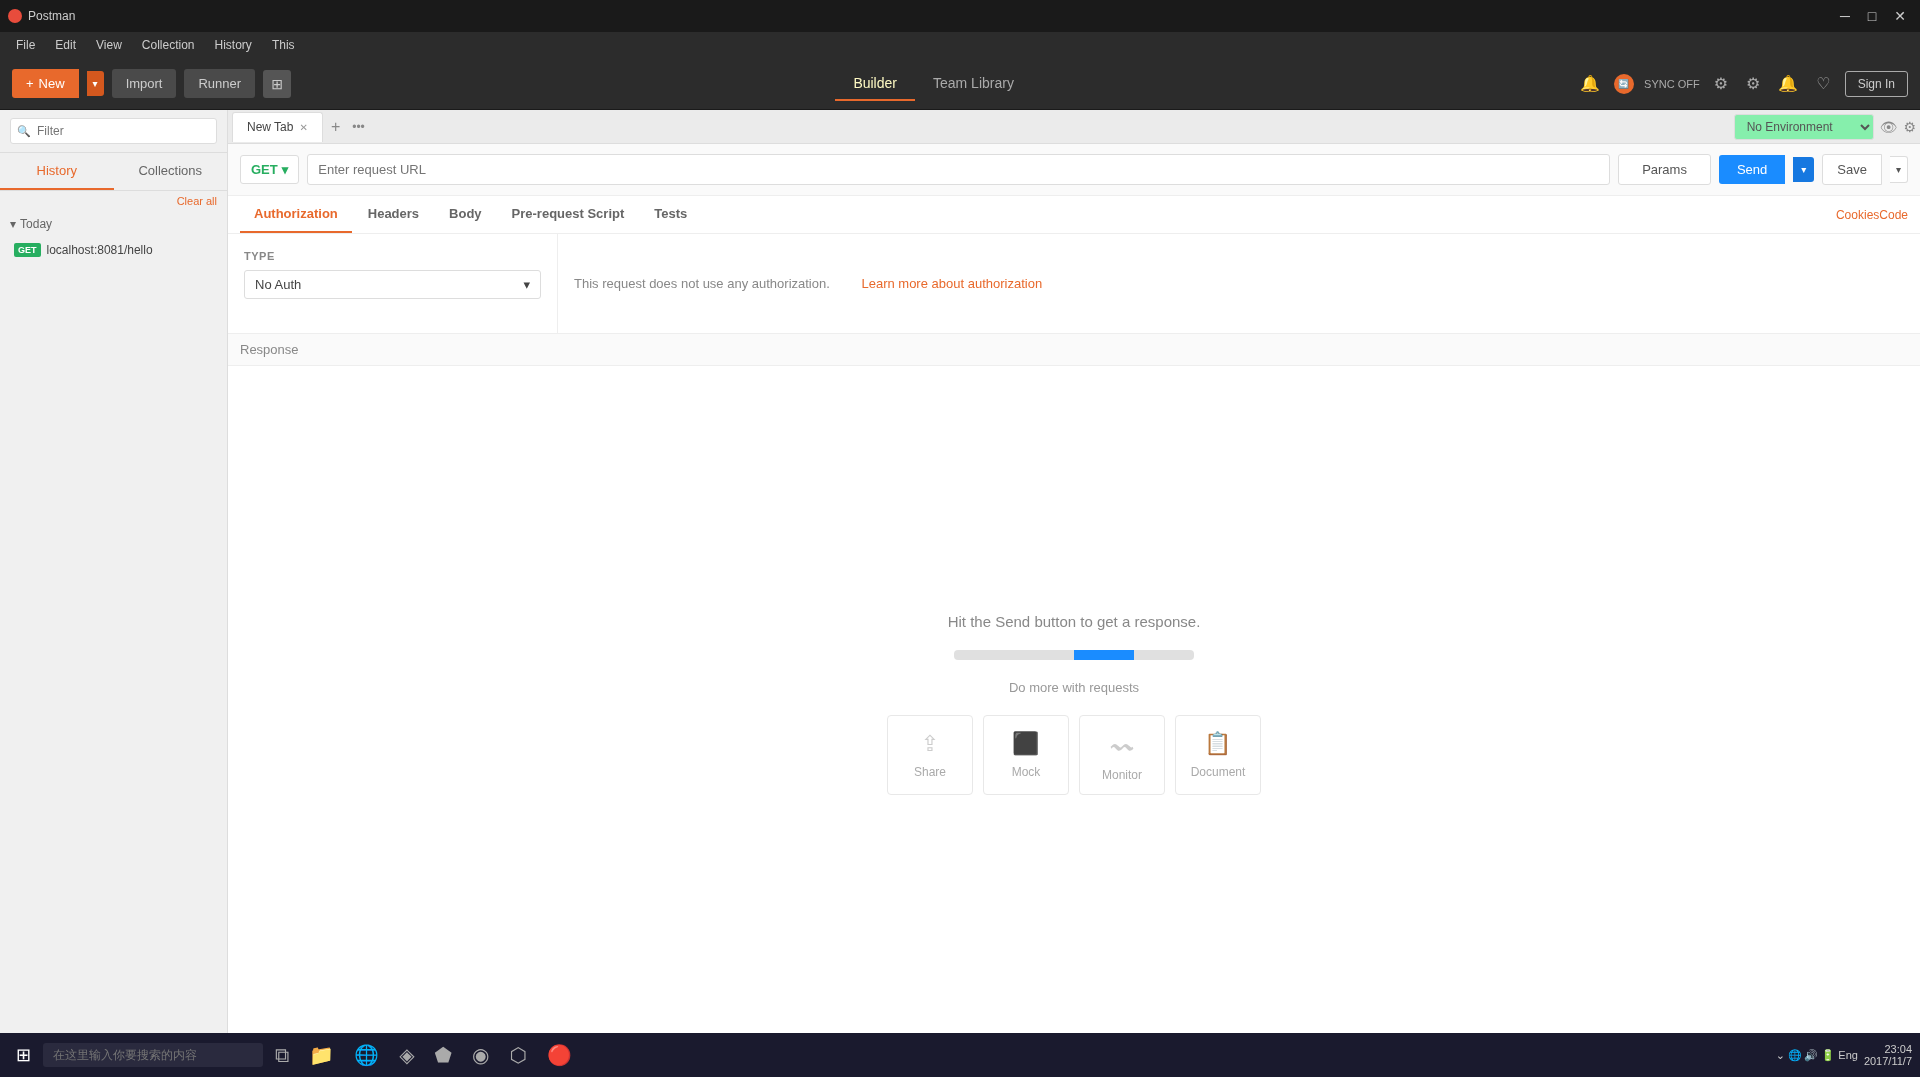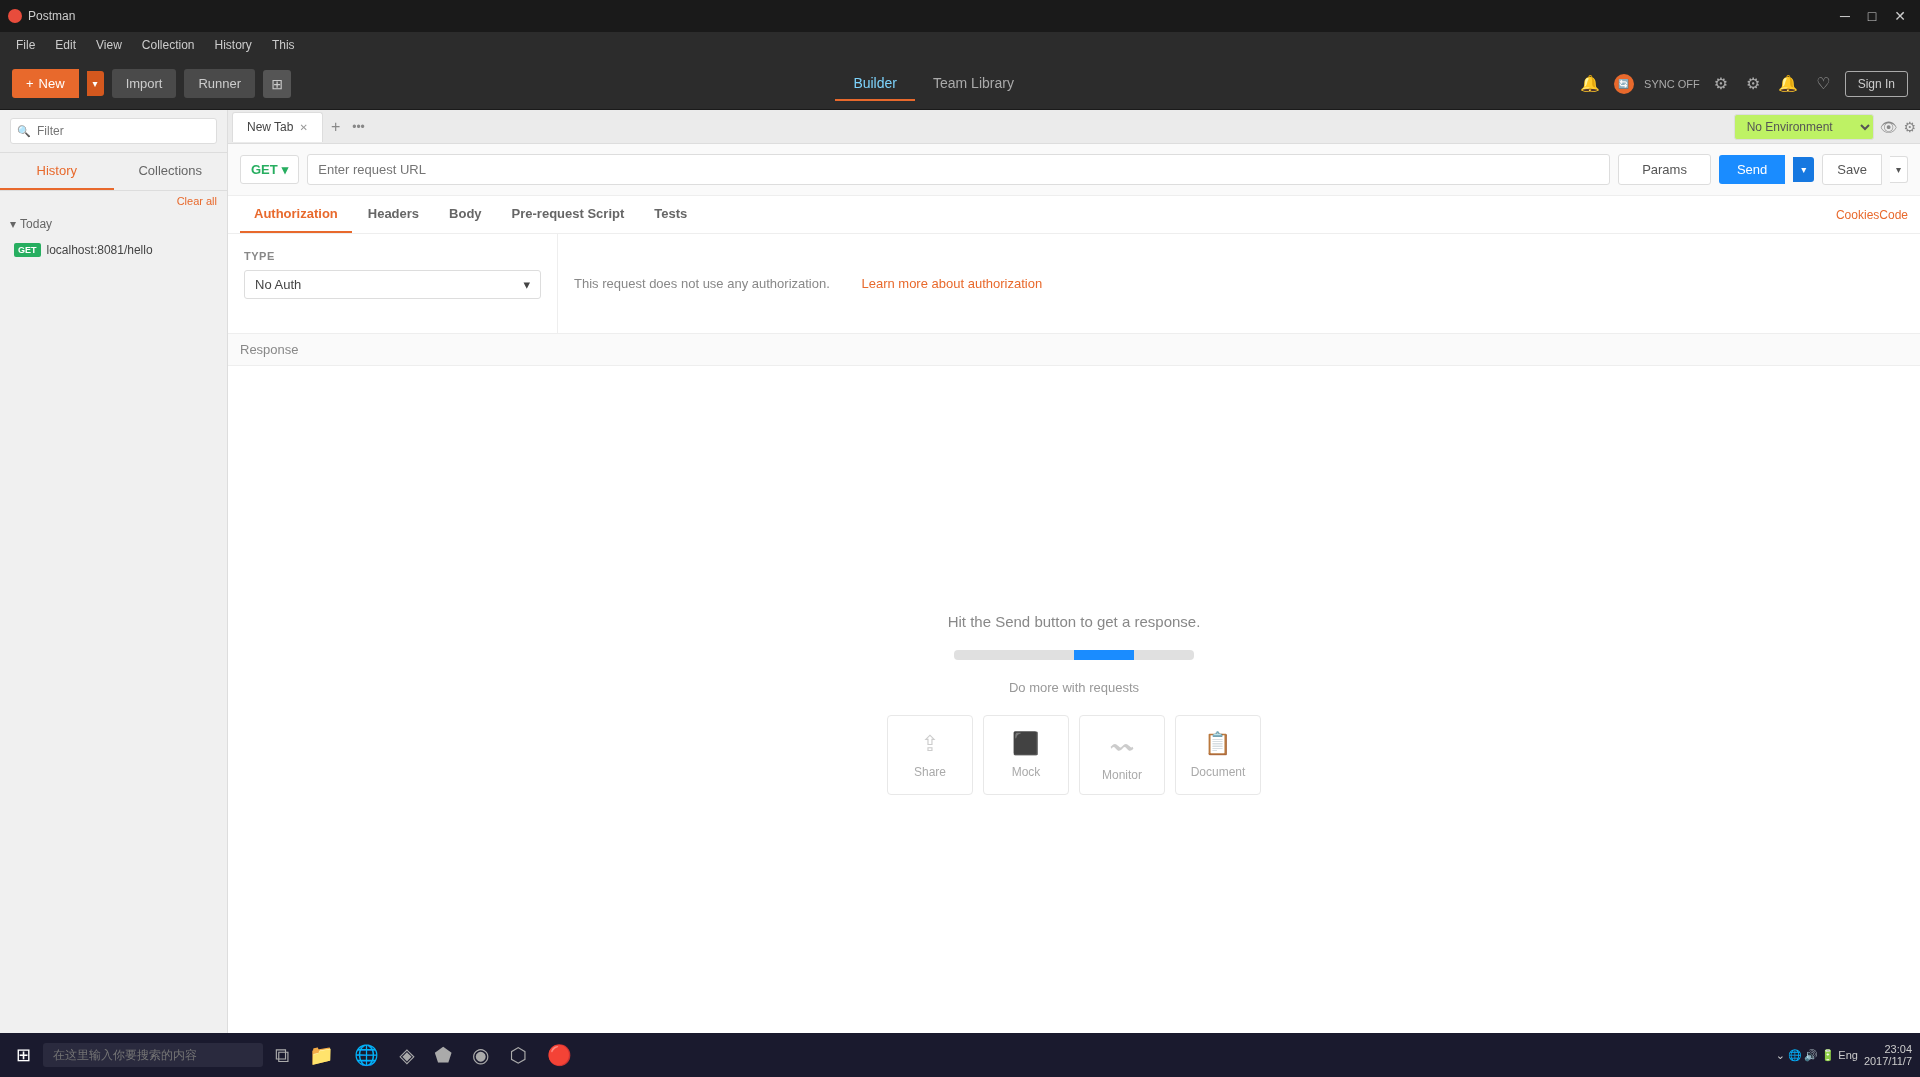--- a/index.html
+++ b/index.html
@@ -87,21 +87,21 @@
       gap: 0;
     }
     .nav-tab {
       color: #aaa;
       font-size: 14px;
       padding: 8px 18px;
       cursor: pointer;
       border-bottom: 2px solid transparent;
     }
     .nav-tab.active {
-      color: #7dd3fc;
+      color: #fef9c3;
       border-bottom: 2px solid #e8692c;
     }
     .toolbar-right {
       display: flex;
       align-items: center;
       gap: 10px;
     }
     .toolbar-icon-btn {
       background: none;
       border: none;
@@ -281,21 +281,21 @@
       margin-left: auto;
       display: flex;
       align-items: center;
       gap: 6px;
     }
     .env-select {
       padding: 4px 8px;
       border: 1px solid #ddd;
       border-radius: 3px;
       font-size: 12px;
-      background: #bef264;
+      background: #86efac;
       color: #555;
       min-width: 140px;
     }
     .env-icon-btn {
       background: none;
       border: none;
       color: #888;
       cursor: pointer;
       font-size: 14px;
     }

